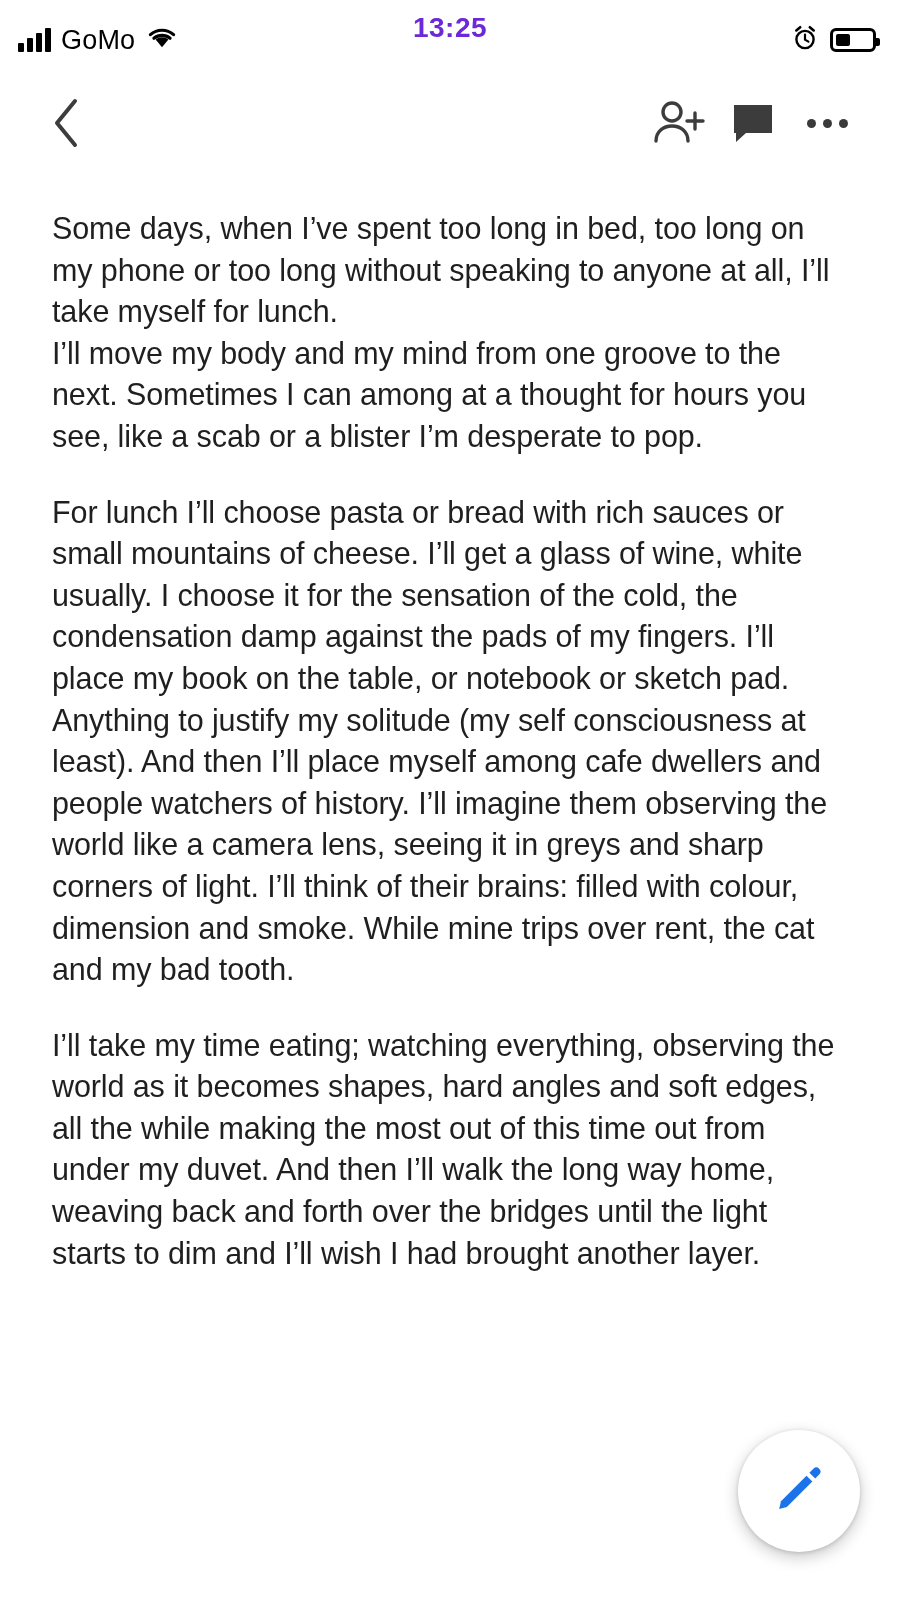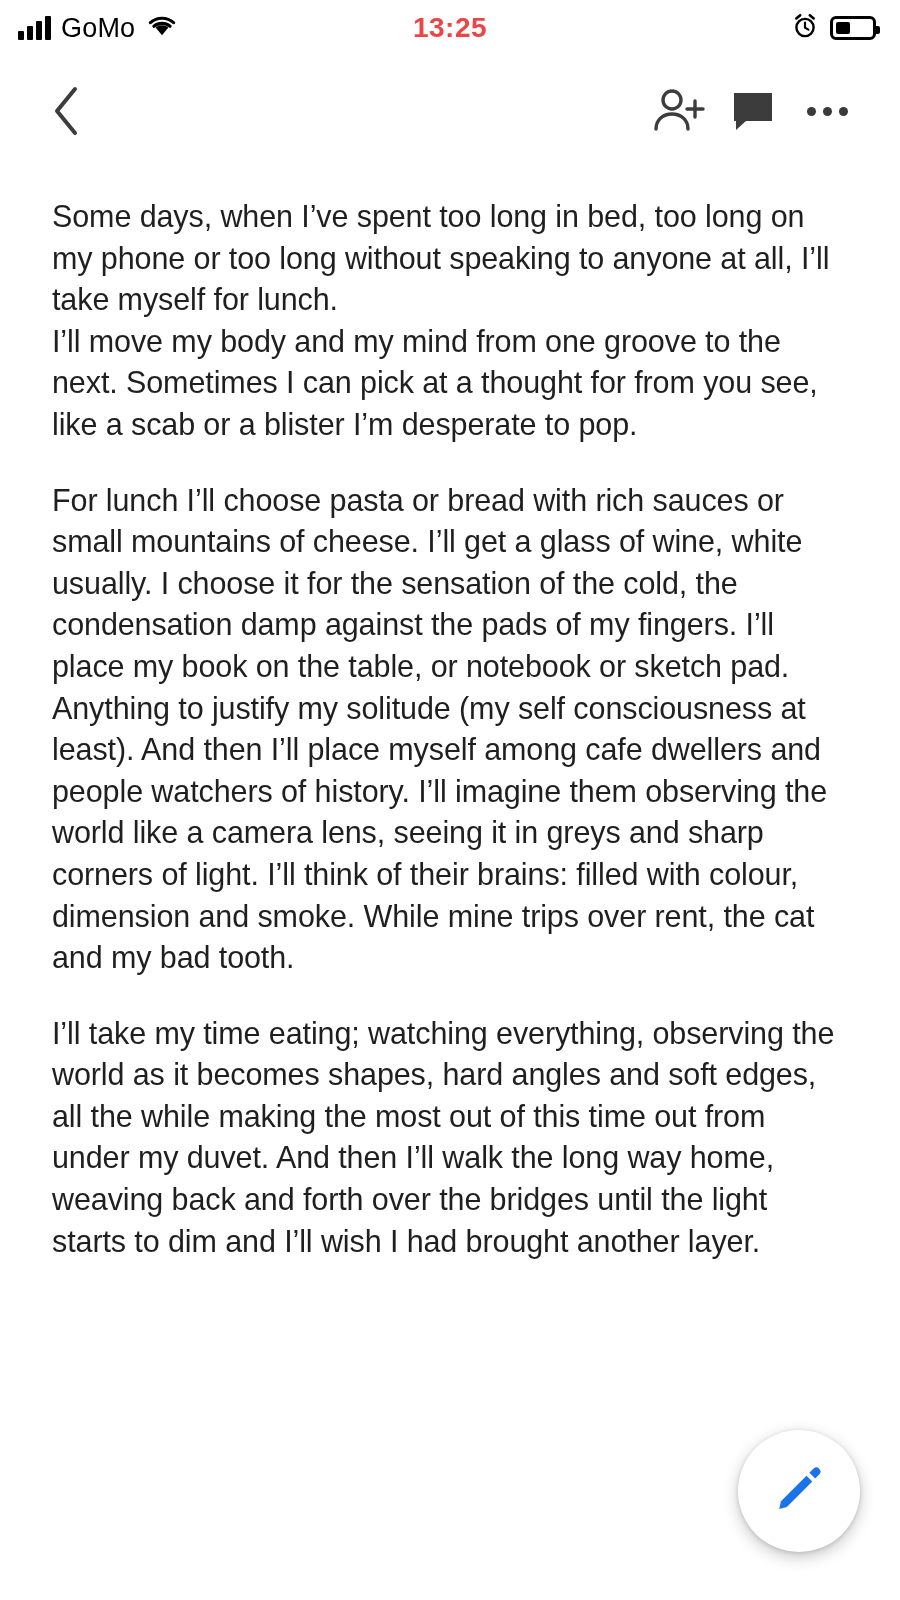--- a/index.html
+++ b/index.html
@@ -17,20 +17,21 @@
   }
 
   
   .status-bar {
     height: 56px;
     display: flex;
     align-items: center;
     justify-content: space-between;
     padding: 0 24px 0 18px;
     box-sizing: border-box;
+    margin-top: 12px;
   }
   .status-left {
     display: flex;
     align-items: center;
     gap: 10px;
   }
   .signal-bars {
     display: flex;
     align-items: flex-end;
     gap: 3px;
@@ -49,21 +50,21 @@
   .carrier {
     font-size: 27px;
     font-weight: 500;
     letter-spacing: .2px;
     color: #000;
   }
   .wifi { margin-left: 2px; display: block; }
   .clock {
     font-size: 28px;
     font-weight: 600;
-    color: #ef4444;
+    color: #6d28d9;
     letter-spacing: .5px;
     position: absolute;
     left: 0; right: 0;
     text-align: center;
     top: 12px;
     pointer-events: none;
   }
   .status-right {
     display: flex;
     align-items: center;
@@ -223,21 +224,21 @@
     <span class="dots">
         <span></span>
         <span></span>
         <span></span>
       </span>
   </div>
 </div>
 
 <div class="content">
   <p class="para">Some days, when I’ve spent too long in bed, too long on my phone or too long without speaking to anyone at all, I’ll take myself for lunch.
-I’ll move my body and my mind from one groove to the next. Sometimes I can pick at a thought for from you see, like a scab or a blister I’m desperate to pop.</p>
+I’ll move my body and my mind from one groove to the next. Sometimes I can among at a thought for hours you see, like a scab or a blister I’m desperate to pop.</p>
   <p class="para">For lunch I’ll choose pasta or bread with rich sauces or small mountains of cheese. I’ll get a glass of wine, white usually. I choose it for the sensation of the cold, the condensation damp against the pads of my fingers. I’ll place my book on the table, or notebook or sketch pad. Anything to justify my solitude (my self consciousness at least). And then I’ll place myself among cafe dwellers and people watchers of history. I’ll imagine them observing the world like a camera lens, seeing it in greys and sharp corners of light. I’ll think of their brains: filled with colour, dimension and smoke. While mine trips over rent, the cat and my bad tooth.</p>
   <p class="para">I’ll take my time eating; watching everything, observing the world as it becomes shapes, hard angles and soft edges, all the while making the most out of this time out from under my duvet. And then I’ll walk the long way home, weaving back and forth over the bridges until the light starts to dim and I’ll wish I had brought another layer.</p>
 </div>
 
 <div class="fab">
   <span>
     <svg width="54" height="54" viewBox="0 0 54 54">
       <path d="M9 39.2 L34.5 13.7 L40.3 19.5 L14.8 45 L7.2 47 Z" fill="#1a73e8"></path>
       <path d="M37.4 10.8 L43.2 16.6 L47.2 12.6 a4.1 4.1 0 0 0 0-5.8 l0 0 a4.1 4.1 0 0 0-5.8 0 Z" fill="#1a73e8"></path>
     </svg>

